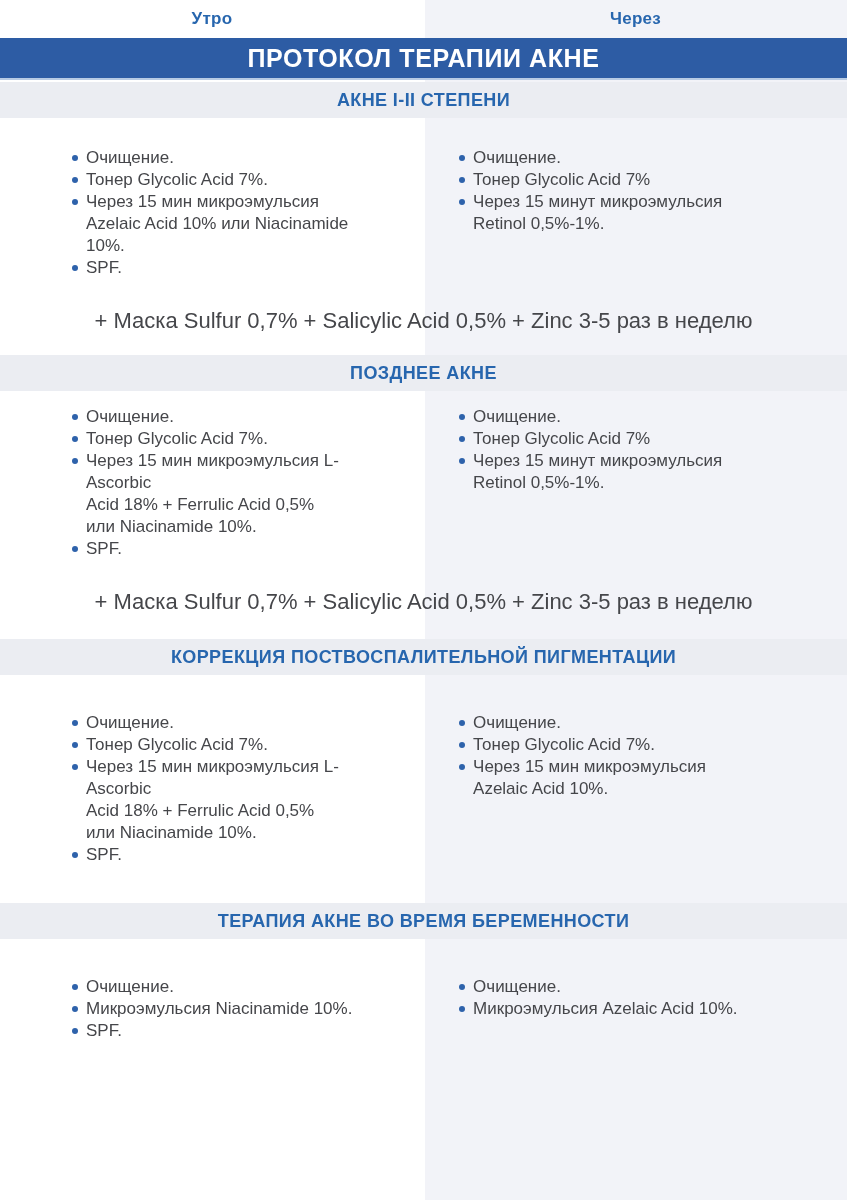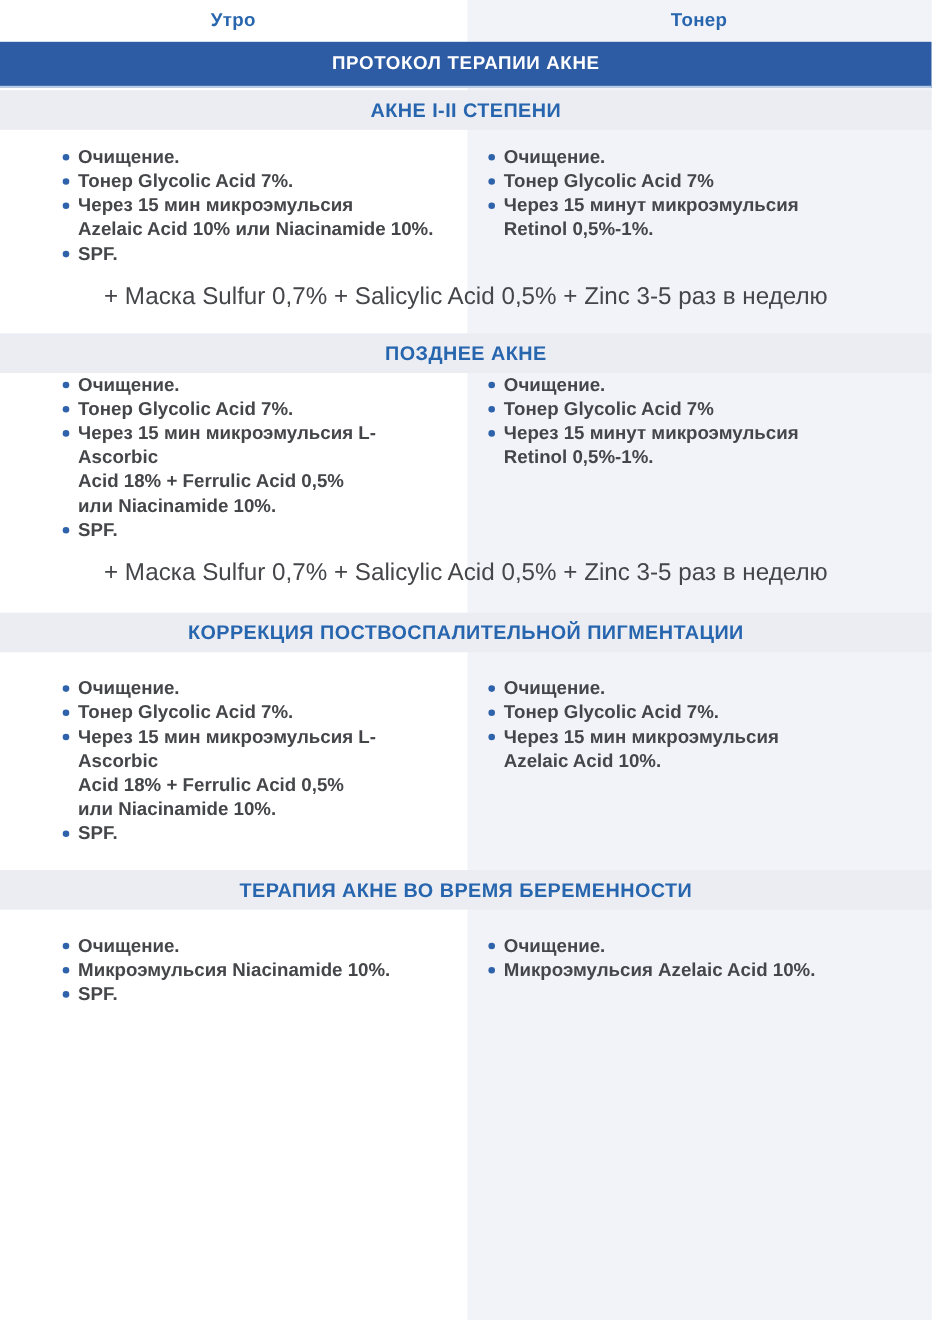--- a/index.html
+++ b/index.html
@@ -32,21 +32,21 @@
     color:var(--heading-blue);
     font-size:17px;font-weight:bold;letter-spacing:0.3px;
   }
   .col-header.evening{width:424px;}
   
   .banner{
     height:42px;box-sizing:border-box;
     background:var(--banner-bg);
     border-bottom:2px solid var(--banner-edge);
     color:#ffffff;
-    font-size:17px;font-weight:bold;letter-spacing:0.6px;
+    font-size:25px;font-weight:bold;letter-spacing:0.6px;
     text-align:center;line-height:40px;
   }
   
   .section-heading{
     background:var(--band-bg);
     color:var(--heading-blue);
     font-size:18px;font-weight:bold;letter-spacing:0.4px;
     text-align:center;
     padding:7px 11px;line-height:22px;
   }
@@ -57,21 +57,21 @@
   .section:nth-child(5) .section-heading{margin-top:15px;margin-left:18px;}
   
   .cols{display:flex;}
   .section:nth-child(1) .cols{padding-top:14px;}
   .section:nth-child(3) .cols,
   .section:nth-child(4) .cols,
   .section:nth-child(5) .cols{padding-top:22px;}
   .col{box-sizing:border-box;}
   .col.morning{width:425px;padding-left:55px;padding-right:18px;}
   .col.evening{width:424px;padding-left:18px;padding-right:18px;}
-  ul.bullets{list-style:none;margin:0;padding:0;font-weight:bold;}
+  ul.bullets{list-style:none;margin:15px;padding:0;}
   ul.bullets li{
     position:relative;
     padding-left:16px;
     font-size:17px;line-height:22px;
     color:var(--body-text);
     white-space:pre-line;
   }
   ul.bullets li::before{
     content:"";
     position:absolute;left:2px;top:8px;
@@ -95,21 +95,21 @@
   }
 </style>
 </head>
 <body>
 
 <div class="page">
   <div class="evening-bg"></div>
   <div class="content">
     <div class="header-row">
       <div class="col-header morning">Утро</div>
-      <div class="col-header evening">Тонер</div>
+      <div class="col-header evening">Через</div>
     </div>
     <div class="banner">ПРОТОКОЛ ТЕРАПИИ АКНЕ</div>
     <div id="sections">
         <section class="section">
           <div class="section-heading">АКНЕ I-II СТЕПЕНИ</div>
           <div class="cols">
             <div class="col morning">
               <ul class="bullets">
                 <li>Очищение.</li>
                 <li>Тонер Glycolic Acid 7%.</li>

